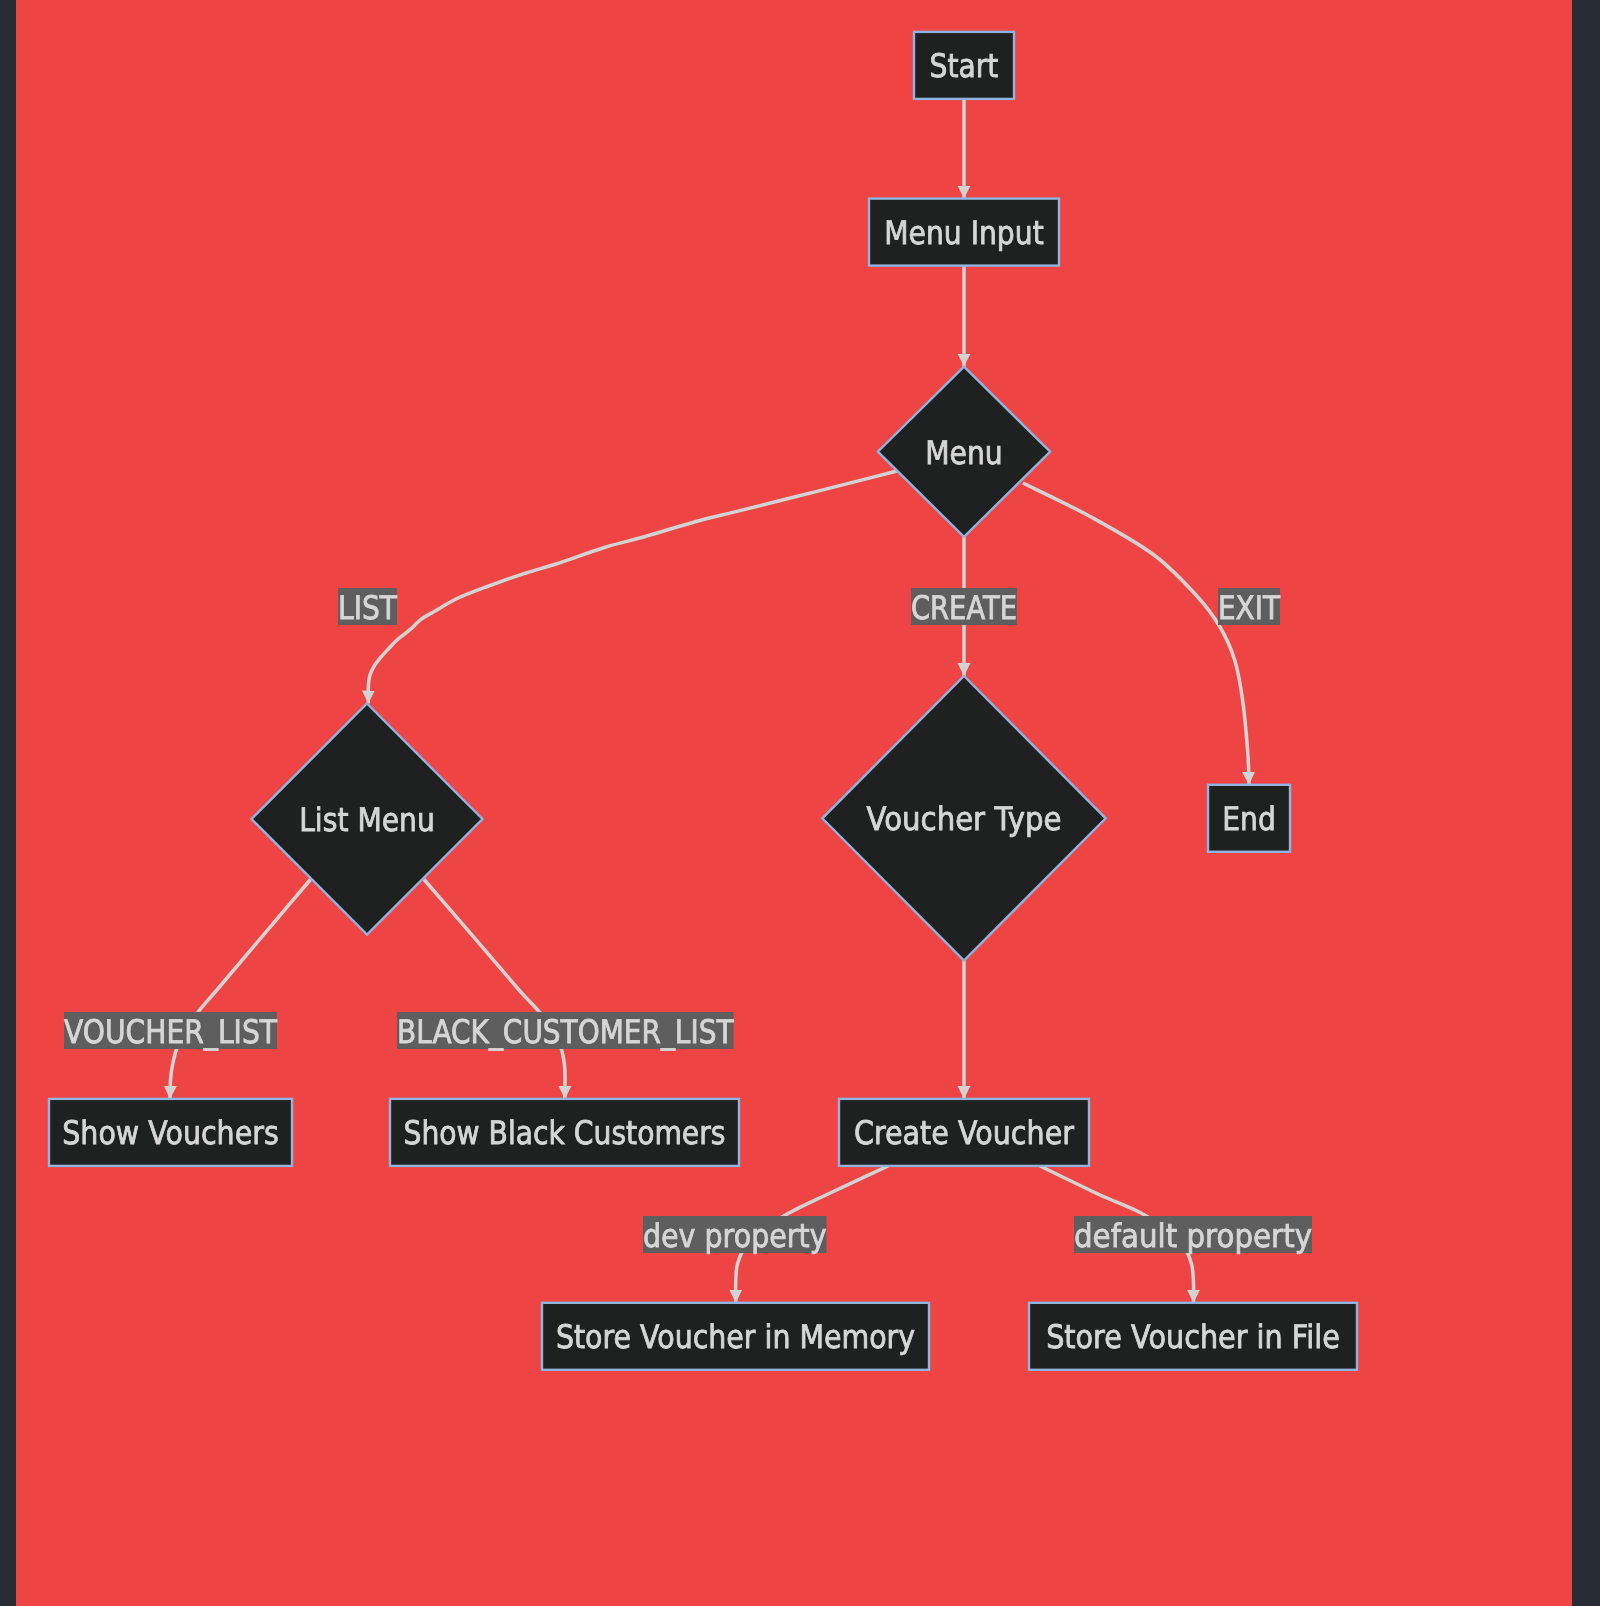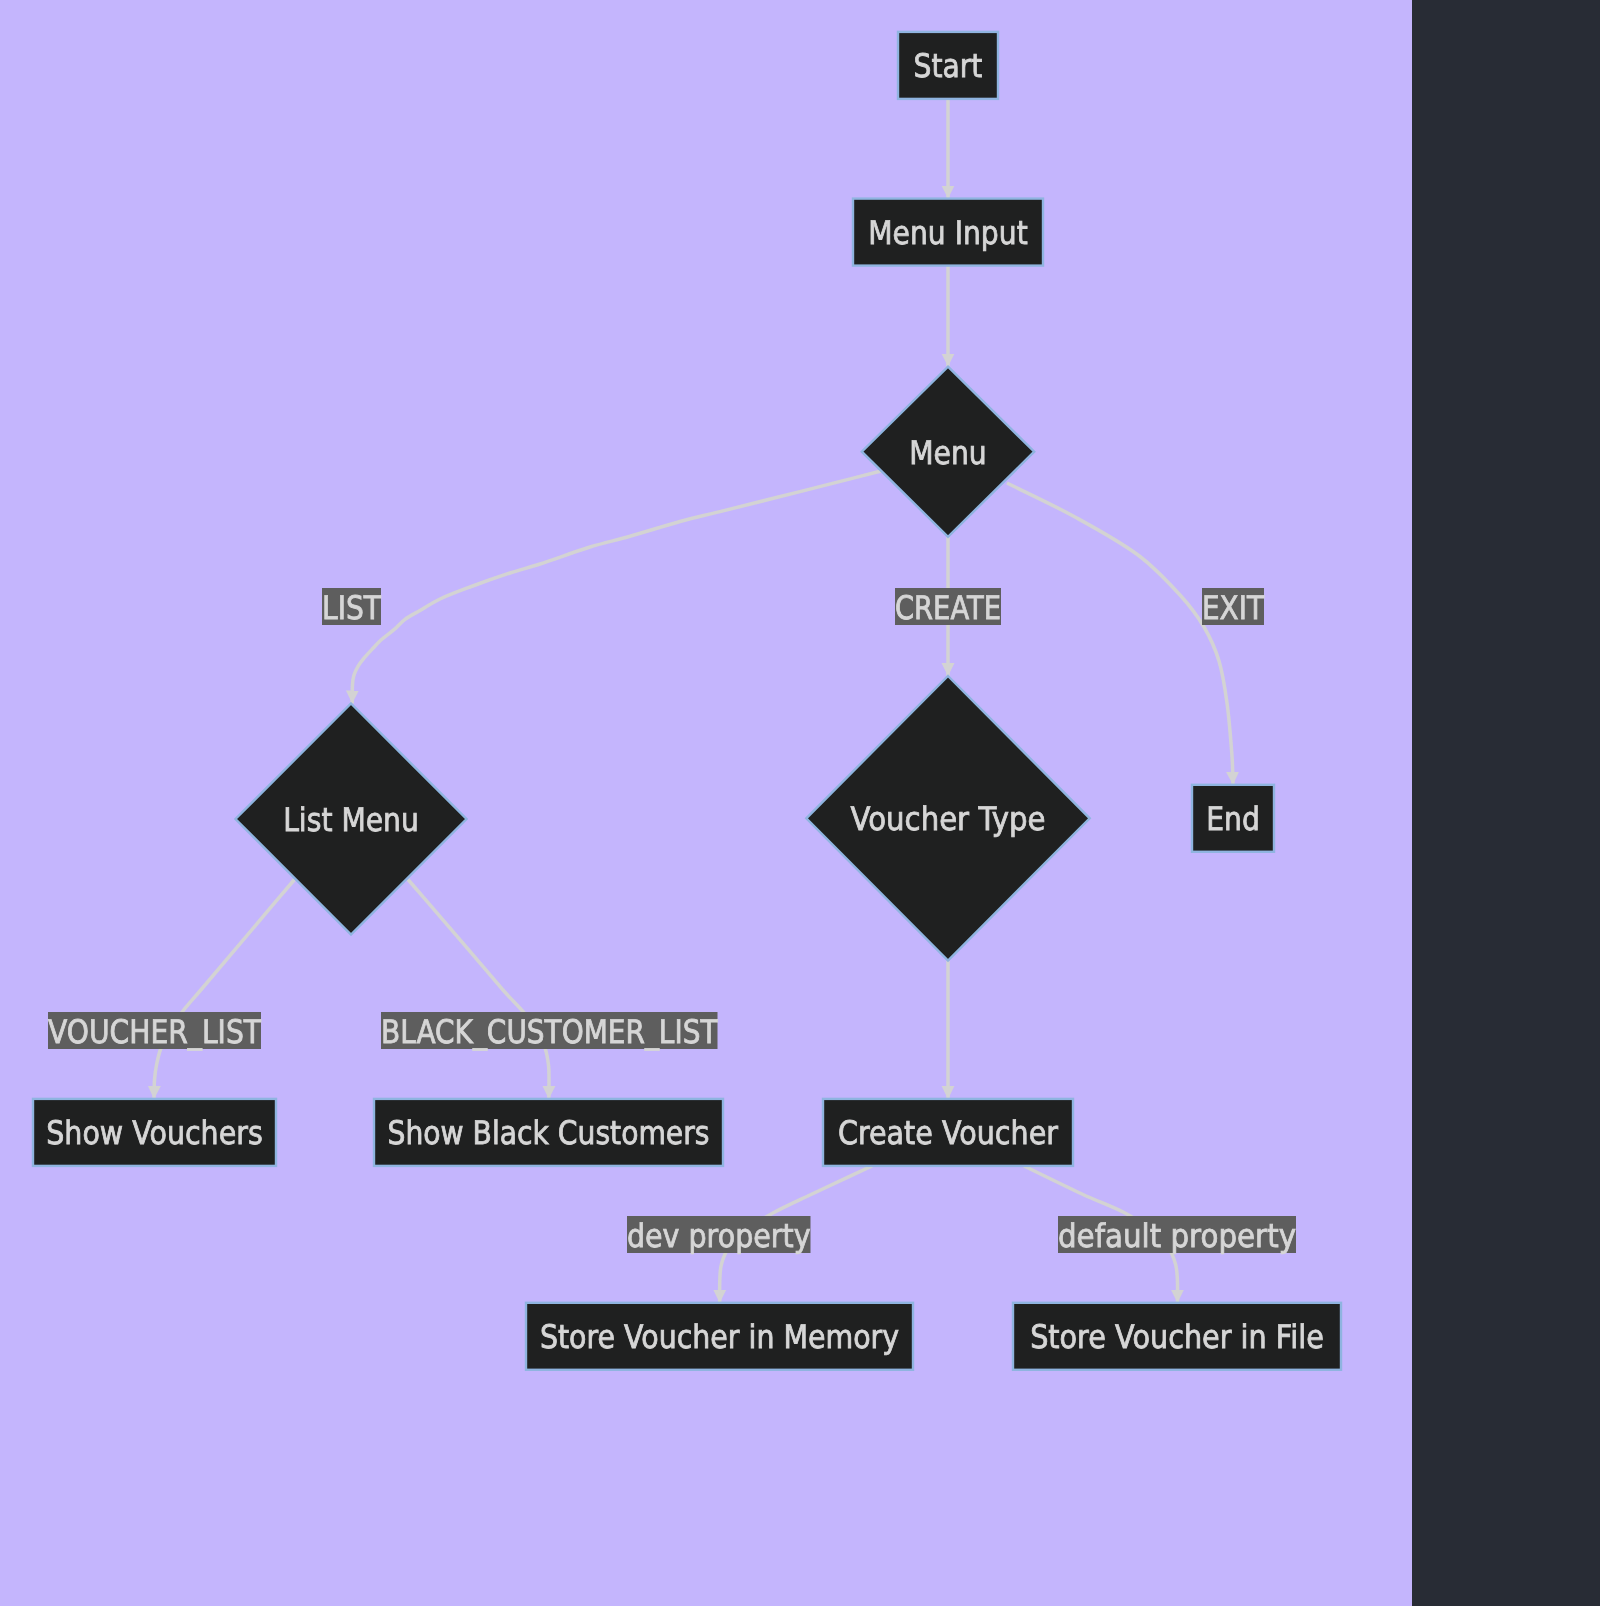--- a/index.html
+++ b/index.html
@@ -1,18 +1,18 @@
 <!DOCTYPE html>
 <html><head>
 <meta charset="utf-8">
 <title>Flowchart</title>
 <style>
   html,body{margin:0;padding:0;}
   body{background:#282c35;}
-  #canvas{position:relative;width:1412px;height:1606px;background:#c4b5fd;overflow:hidden;will-change:transform;}
+  #canvas{position:relative;width:1556px;height:1606px;background:#ef4444;overflow:hidden;will-change:transform;margin-left:16px;}
   svg{display:block;shape-rendering:geometricPrecision;}
   text{-webkit-font-smoothing:antialiased;text-rendering:geometricPrecision;}
   .nshape{fill:#1f2020;stroke:#8fb4e0;stroke-width:2.4;}
   .nodelabel{font-family:"DejaVu Sans",sans-serif;font-size:32.4px;fill:#d6d6d6;
              stroke:#d6d6d6;stroke-width:0.85;paint-order:stroke fill;
              text-anchor:middle;}
   .edgepath{fill:none;stroke:#d3d3d3;stroke-width:3.5;}
   .elbg{fill:#5e5e5e;}
   .edgelabel{font-family:"DejaVu Sans",sans-serif;font-size:32.4px;fill:#d6d6d6;
              stroke:#d6d6d6;stroke-width:0.85;paint-order:stroke fill;

